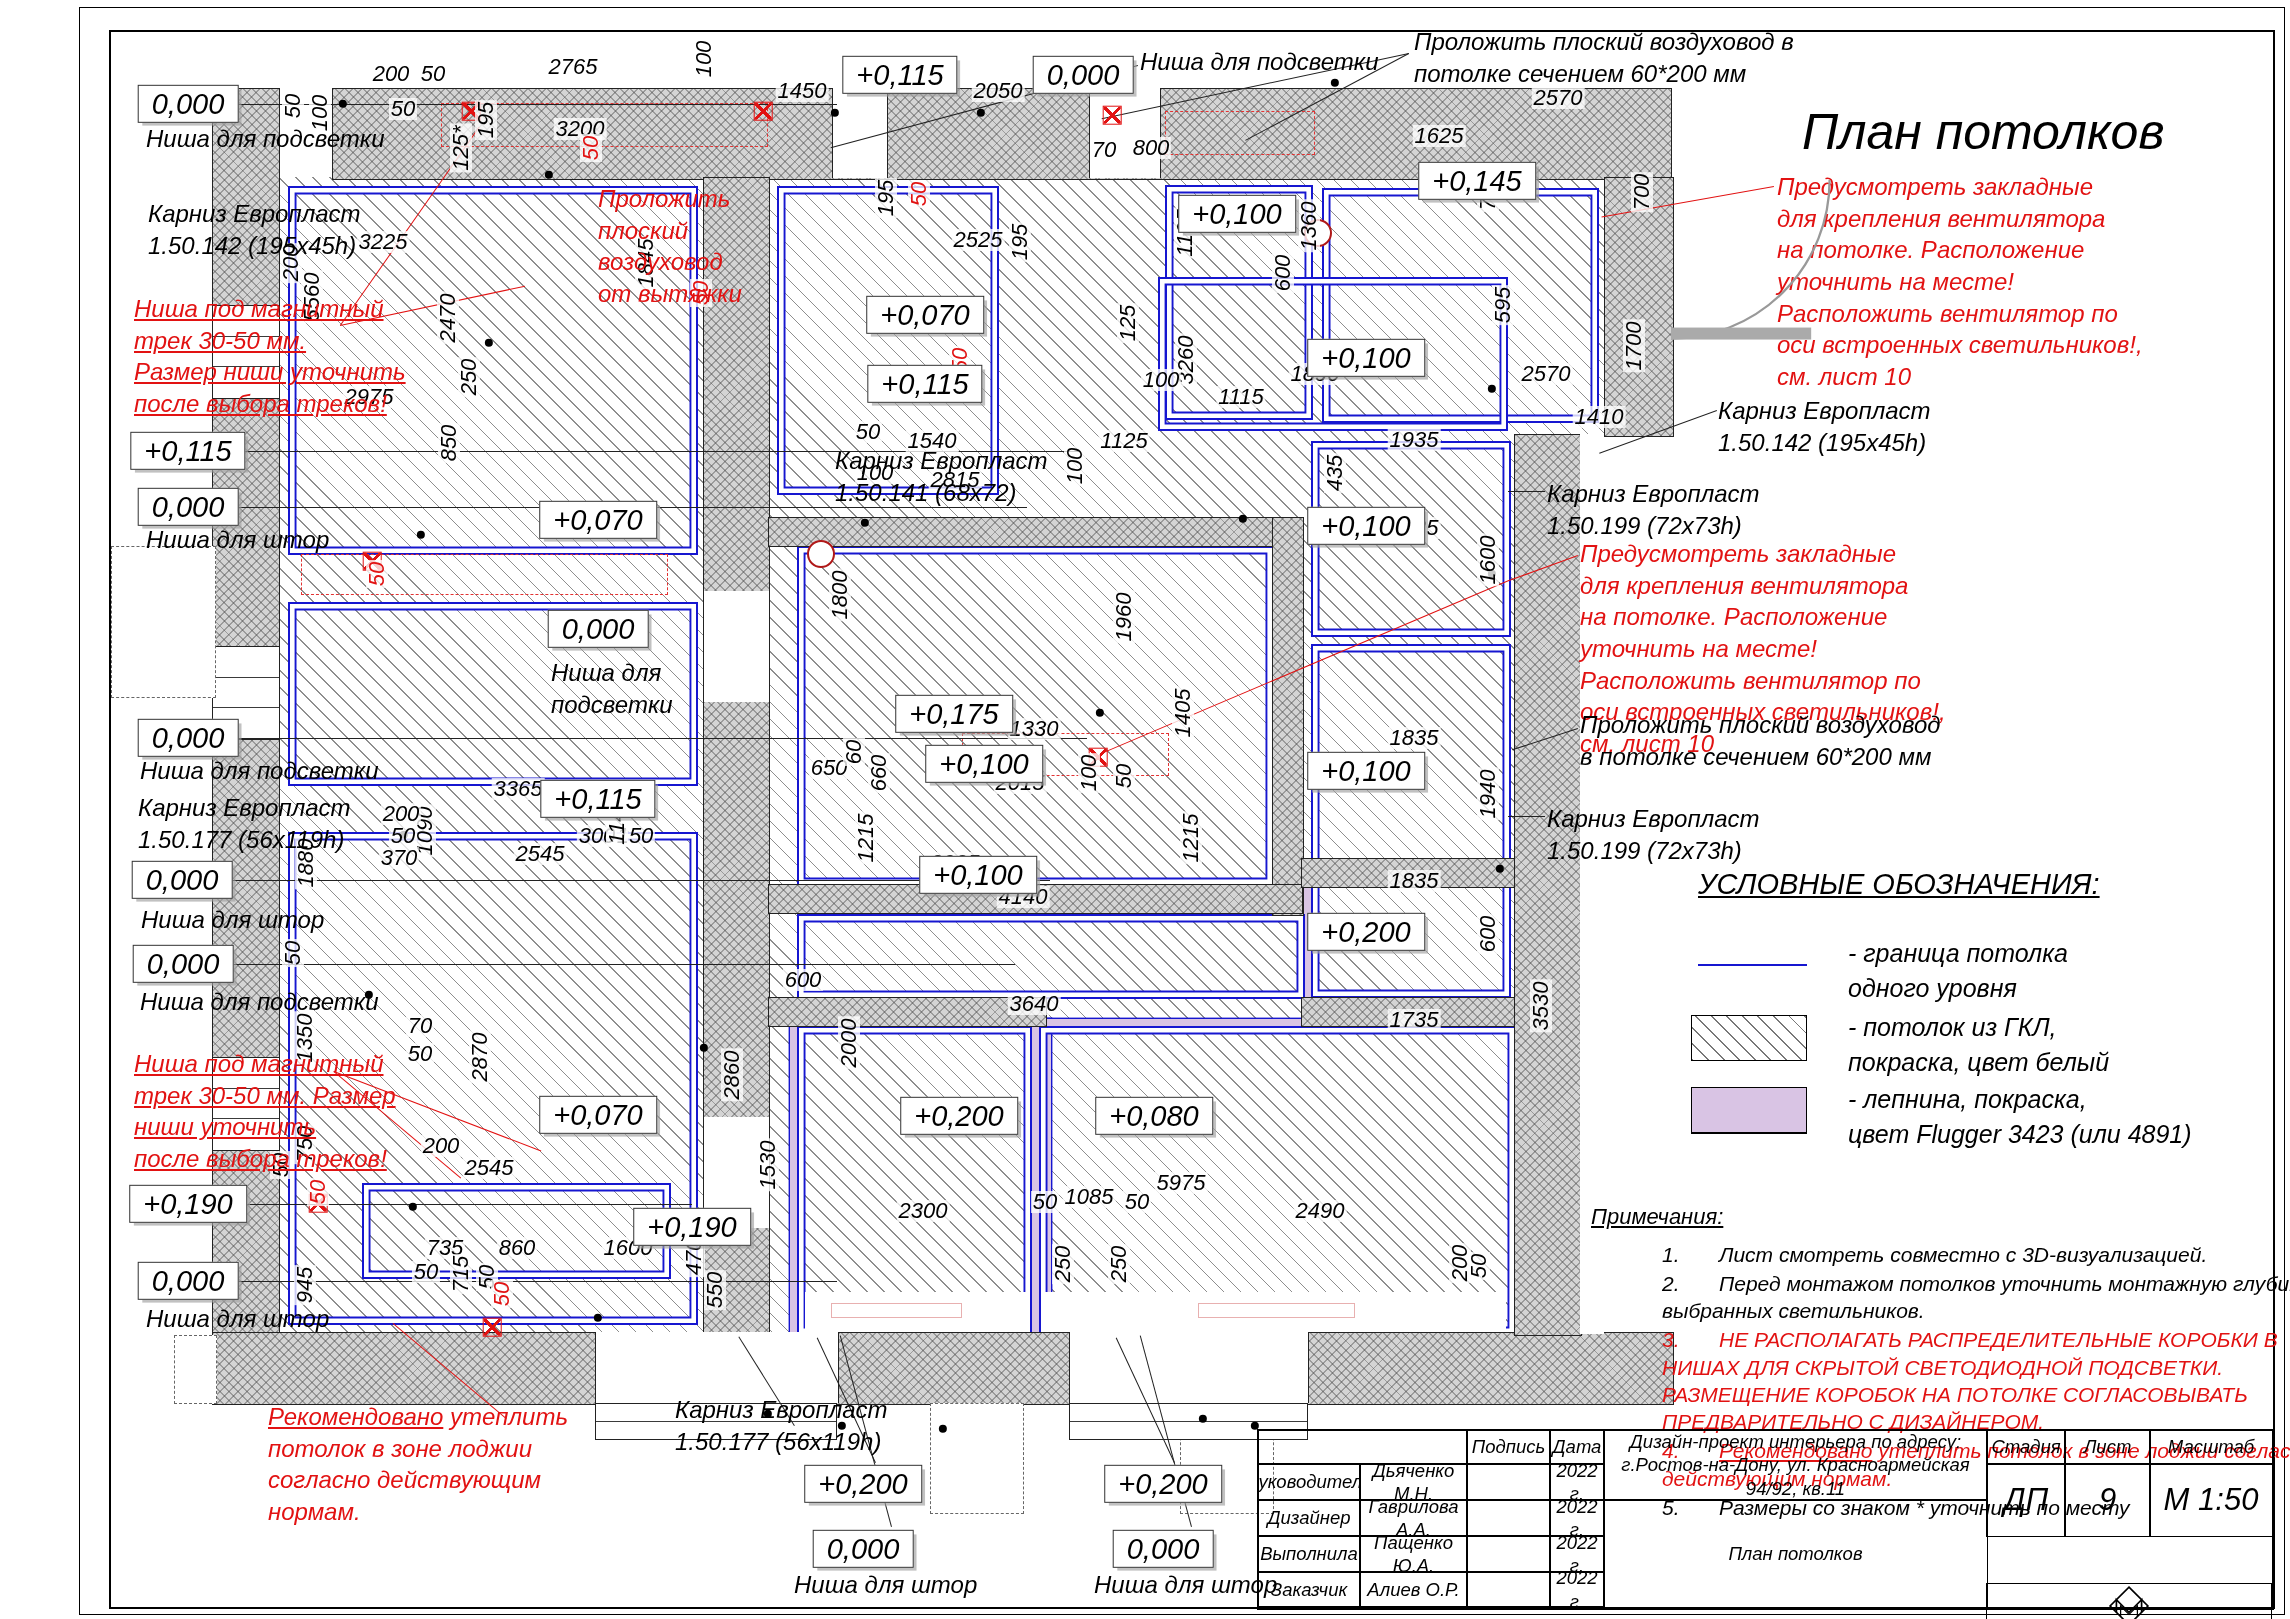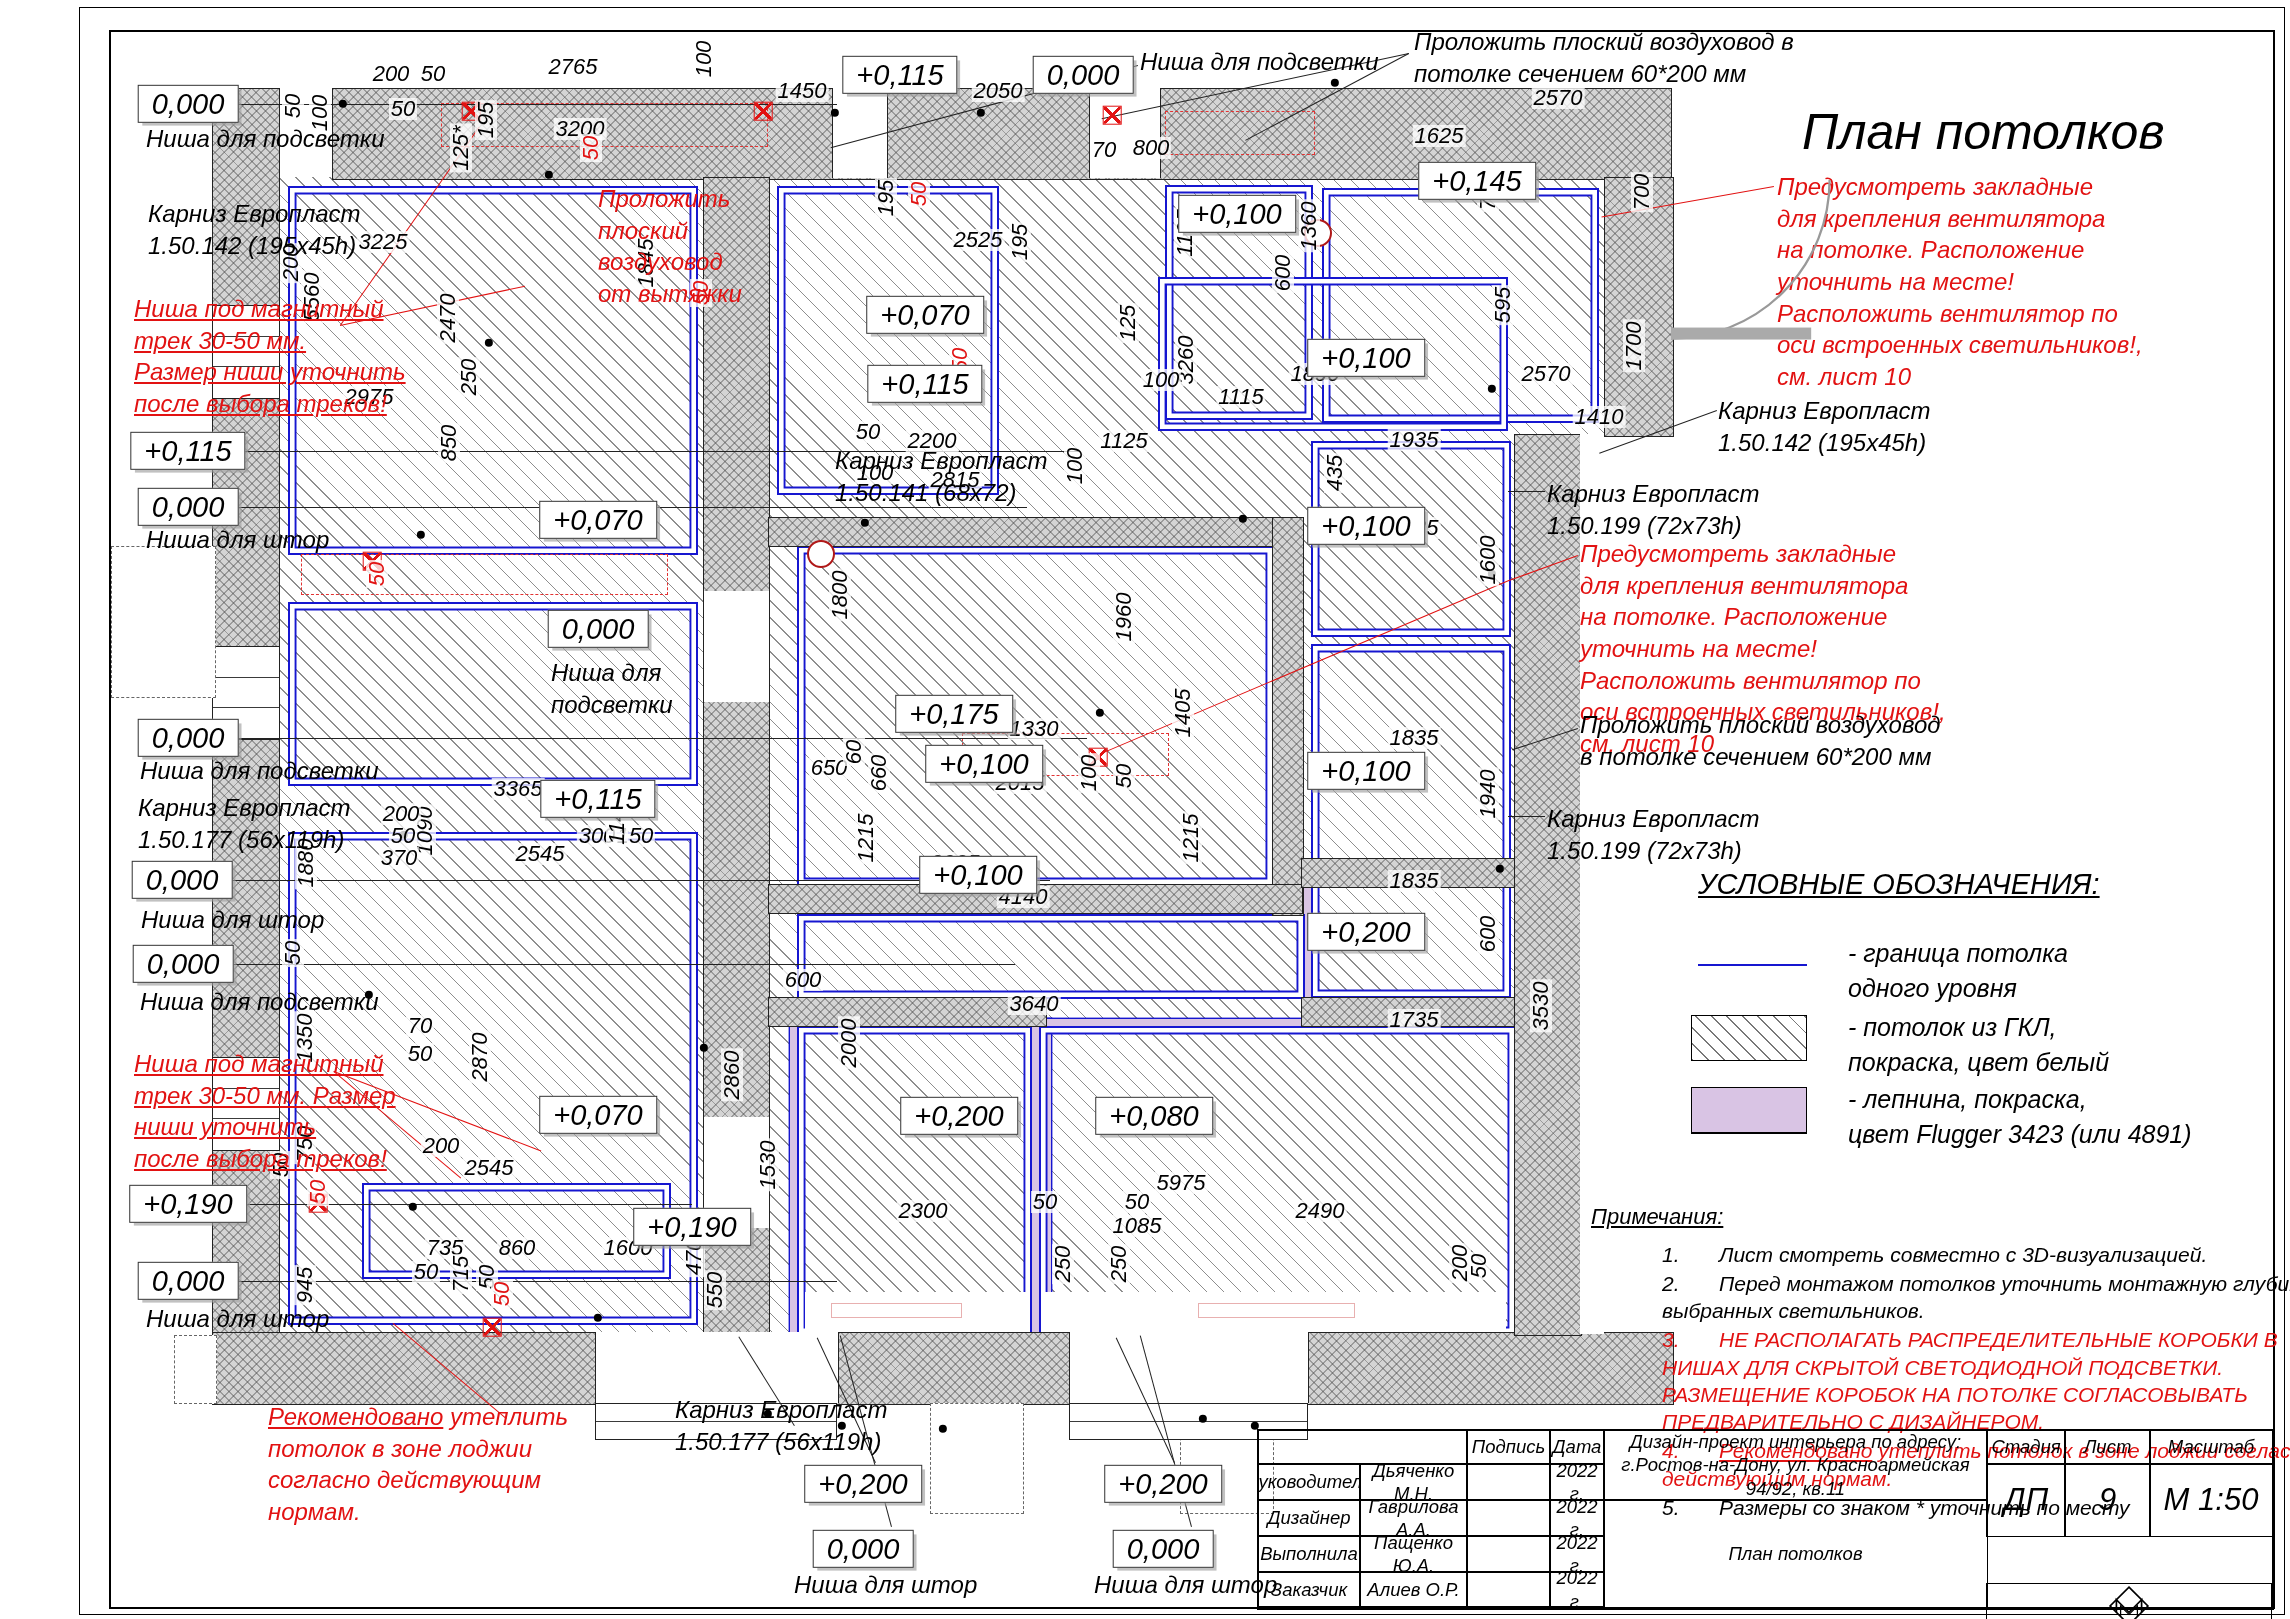--- a/index.html
+++ b/index.html
@@ -230,21 +230,21 @@
       <div class="dim rot" style="left: 293px; top: 106px;">50</div>
       <div class="dim rot" style="left: 320px; top: 113px;">100</div>
       <div class="dim rot" style="left: 291px; top: 263px;">200</div>
       <div class="dim rot" style="left: 312px; top: 297px;">5560</div>
       <div class="dim rot" style="left: 448px; top: 318px;">2470</div>
       <div class="dim" style="left: 369px; top: 397px;">2975</div>
       <div class="dim rot" style="left: 449px; top: 443px;">850</div>
       <div class="dim rot" style="left: 469px; top: 377px;">250</div>
       <div class="dim rot" style="left: 646px; top: 263px;">1845</div>
       <div class="dim" style="left: 955px; top: 480px;">2815</div>
-      <div class="dim" style="left: 932px; top: 441px;">2200</div>
+      <div class="dim" style="left: 932px; top: 441px;">1540</div>
       <div class="dim" style="left: 1124px; top: 441px;">1125</div>
       <div class="dim" style="left: 868px; top: 432px;">50</div>
       <div class="dim" style="left: 875px; top: 473px;">100</div>
       <div class="dim rot" style="left: 1075px; top: 466px;">100</div>
       <div class="dim rot" style="left: 840px; top: 595px;">1800</div>
       <div class="dim rot" style="left: 1124px; top: 617px;">1960</div>
       <div class="dim" style="left: 1034px; top: 729px;">1330</div>
       <div class="dim" style="left: 1020px; top: 783px;">2015</div>
       <div class="dim" style="left: 829px; top: 768px;">650</div>
       <div class="dim rot" style="left: 879px; top: 773px;">660</div>
@@ -286,21 +286,21 @@
       <div class="dim" style="left: 426px; top: 1272px;">50</div>
       <div class="dim rot" style="left: 461px; top: 1274px;">715</div>
       <div class="dim rot" style="left: 487px; top: 1277px;">50</div>
       <div class="dim" style="left: 517px; top: 1248px;">860</div>
       <div class="dim" style="left: 628px; top: 1248px;">1600</div>
       <div class="dim rot" style="left: 694px; top: 1257px;">470</div>
       <div class="dim rot" style="left: 715px; top: 1290px;">550</div>
       <div class="dim" style="left: 923px; top: 1211px;">2300</div>
       <div class="dim" style="left: 1181px; top: 1183px;">5975</div>
       <div class="dim" style="left: 1045px; top: 1202px;">50</div>
-      <div class="dim" style="left: 1089px; top: 1226px; margin-left: 48px;">1085</div>
+      <div class="dim" style="left: 1089px; top: 1197px;">1085</div>
       <div class="dim" style="left: 1137px; top: 1202px;">50</div>
       <div class="dim" style="left: 1320px; top: 1211px;">2490</div>
       <div class="dim rot" style="left: 1063px; top: 1264px;">250</div>
       <div class="dim rot" style="left: 1119px; top: 1264px;">250</div>
       <div class="dim rot" style="left: 1460px; top: 1263px;">200</div>
       <div class="dim rot" style="left: 1479px; top: 1266px;">50</div>
       <div class="dim rot red" style="left: 591px; top: 148px;">50</div>
       <div class="dim rot red" style="left: 919px; top: 194px;">50</div>
       <div class="dim rot red" style="left: 701px; top: 293px;">50</div>
       <div class="dim rot red" style="left: 377px; top: 574px;">50</div>

